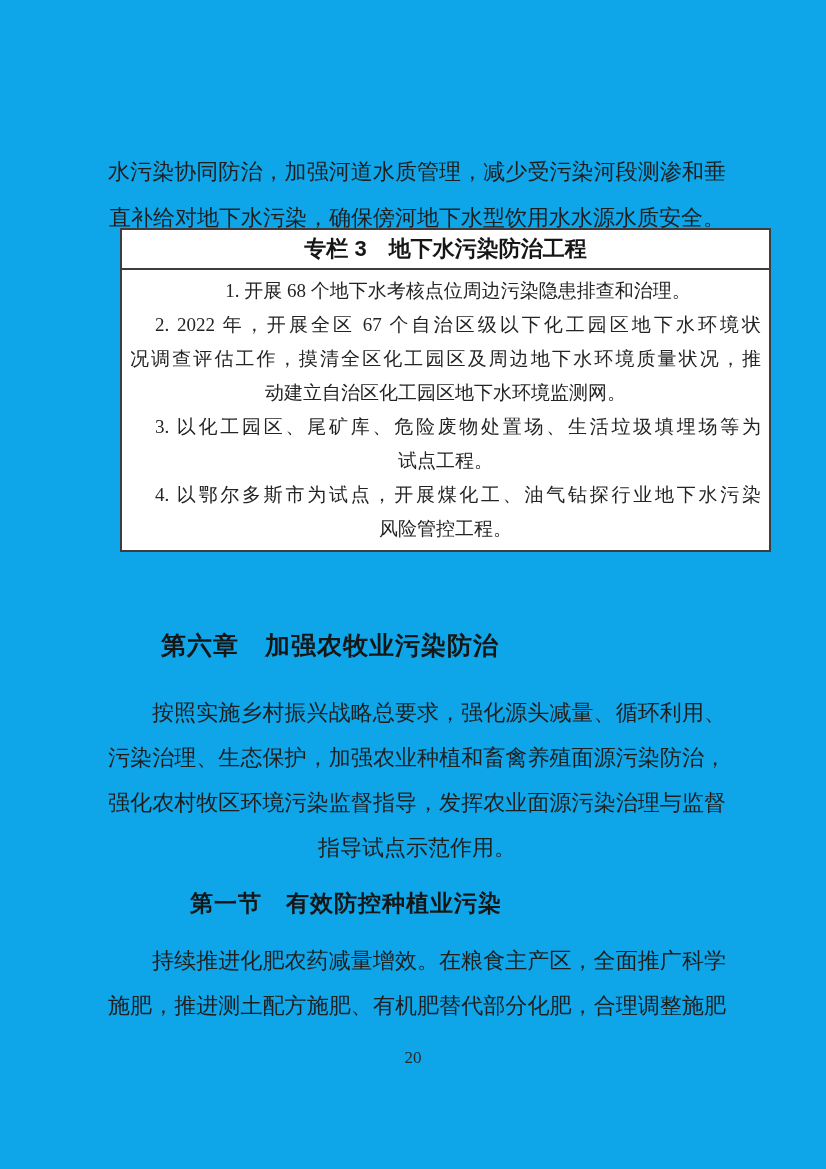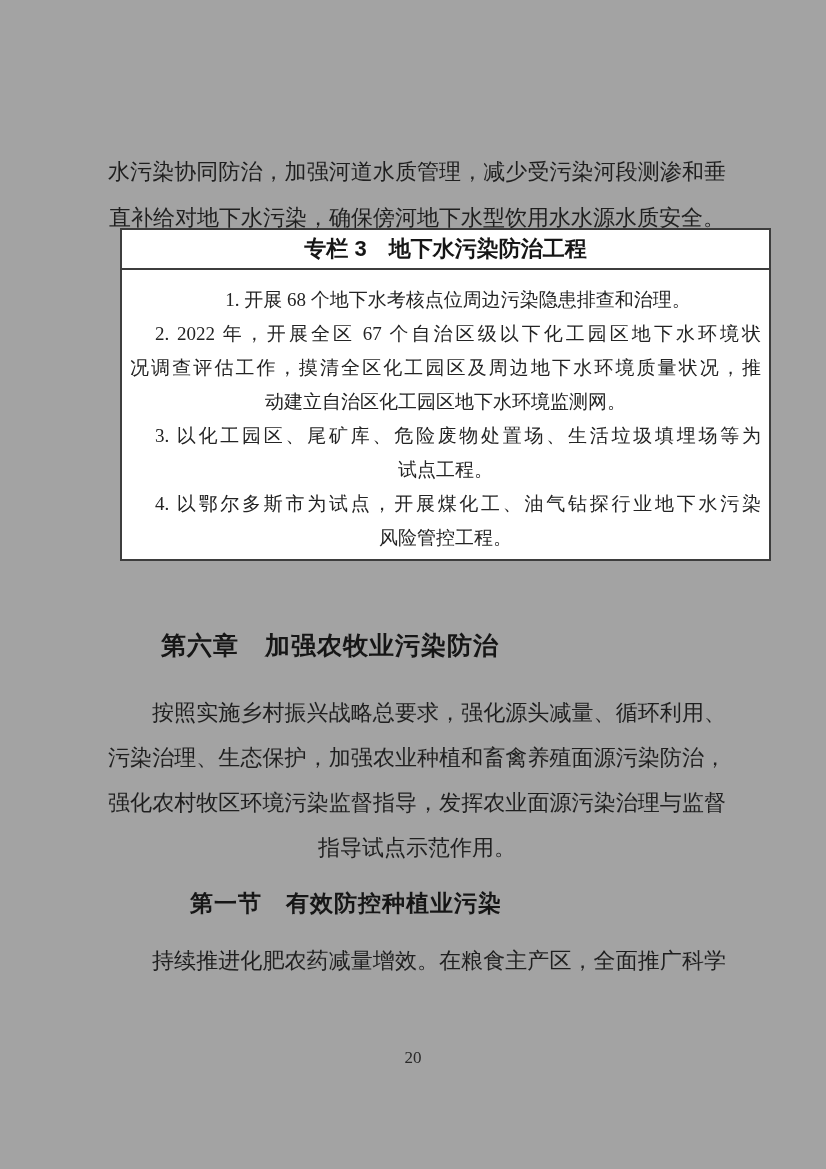--- a/index.html
+++ b/index.html
@@ -1,21 +1,21 @@
 <!DOCTYPE html>
 <html><head>
 <meta charset="utf-8">
 <title>Document Page</title>
 <style>
   * { margin:0; padding:0; box-sizing:border-box; }
   html,body { background:#ffffff; }
   .page {
     position:relative;
     width:826px; height:1169px;
-    background:#a3a3a3;
+    background:#0ea5e9;
     overflow:hidden;
     color:#1f1f1f;
     font-family:"Liberation Serif","DejaVu Serif",serif;
   }
   .para { position:absolute; }
   .para .line { text-align:center; white-space:nowrap; }
   .para .line.fill { text-align:justify; text-align-last:justify; text-justify:inter-character; white-space:normal; }
 
   
   .main { left:108px; width:618px; font-size:22px; line-height:46px; }
@@ -28,21 +28,21 @@
   .callout {
     position:absolute; left:120px; top:228px; width:651px;
     border:2px solid #3d3d3d; background:#ffffff;
   }
   .callout-title {
     height:40px; line-height:38px; text-align:center;
     font-family:"Liberation Sans","DejaVu Sans",sans-serif;
     font-weight:bold; font-size:22px; color:#161616;
     border-bottom:2px solid #3d3d3d;
   }
-  .callout-body { padding:4px 8px; font-size:19px; line-height:34px; color:#242424;margin-top:9px; }
+  .callout-body { padding:4px 8px; font-size:19px; line-height:34px; color:#242424; }
   .callout-body .box-item { position:static; }
   .callout-body .indent { text-indent:25px; }
 
   
   .chapter {
     position:absolute; top:629px; left:0; width:660px;
     text-align:center; font-family:"Liberation Sans","DejaVu Sans",sans-serif;
     font-weight:bold; font-size:25px; color:#161616; letter-spacing:1px;
   }
   .section {
@@ -94,17 +94,18 @@
       <div class="line fill indent">按照实施乡村振兴战略总要求，强化源头减量、循环利用、</div>
       <div class="line fill">污染治理、生态保护，加强农业种植和畜禽养殖面源污染防治，</div>
       <div class="line fill">强化农村牧区环境污染监督指导，发挥农业面源污染治理与监督</div>
       <div class="line">指导试点示范作用。</div>
     </div>
 
   <h3 class="section">第一节　有效防控种植业污染</h3>
 
   <div class="para main section-para">
       <div class="line fill indent">持续推进化肥农药减量增效。在粮食主产区，全面推广科学</div>
+      <div class="line fill">施肥，推进测土配方施肥、有机肥替代部分化肥，合理调整施肥</div>
     </div>
 
   <div class="pageno">20</div>
 
 </div>
 
 </body></html>

